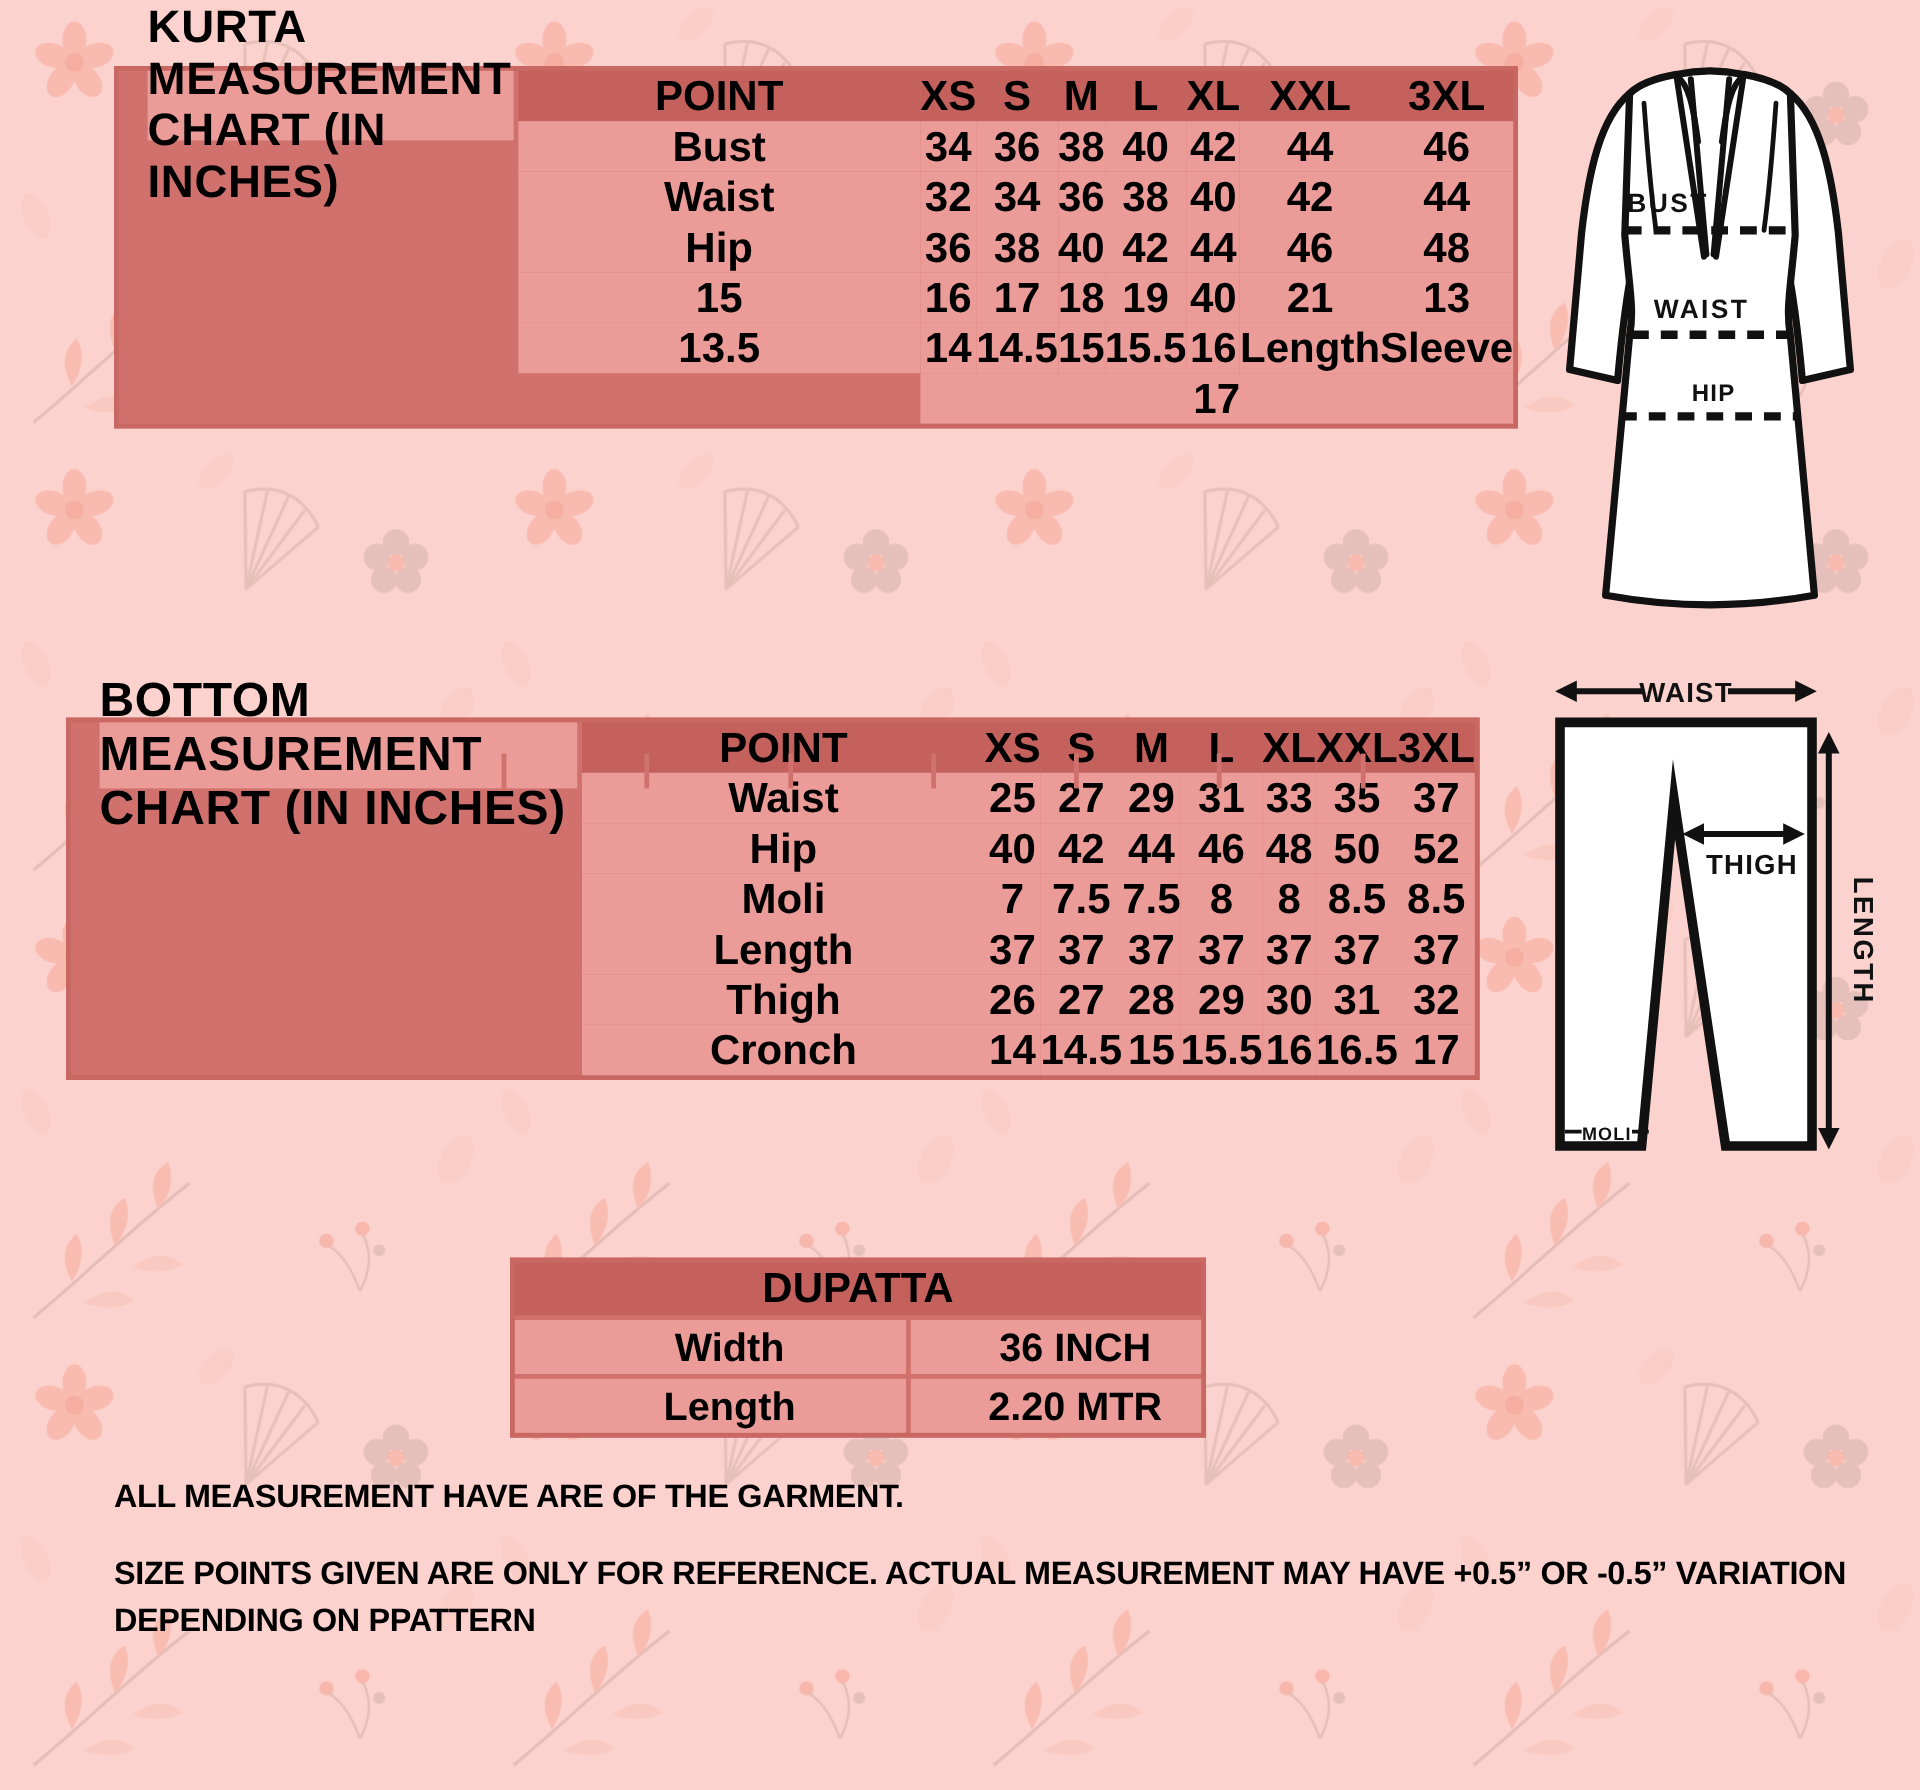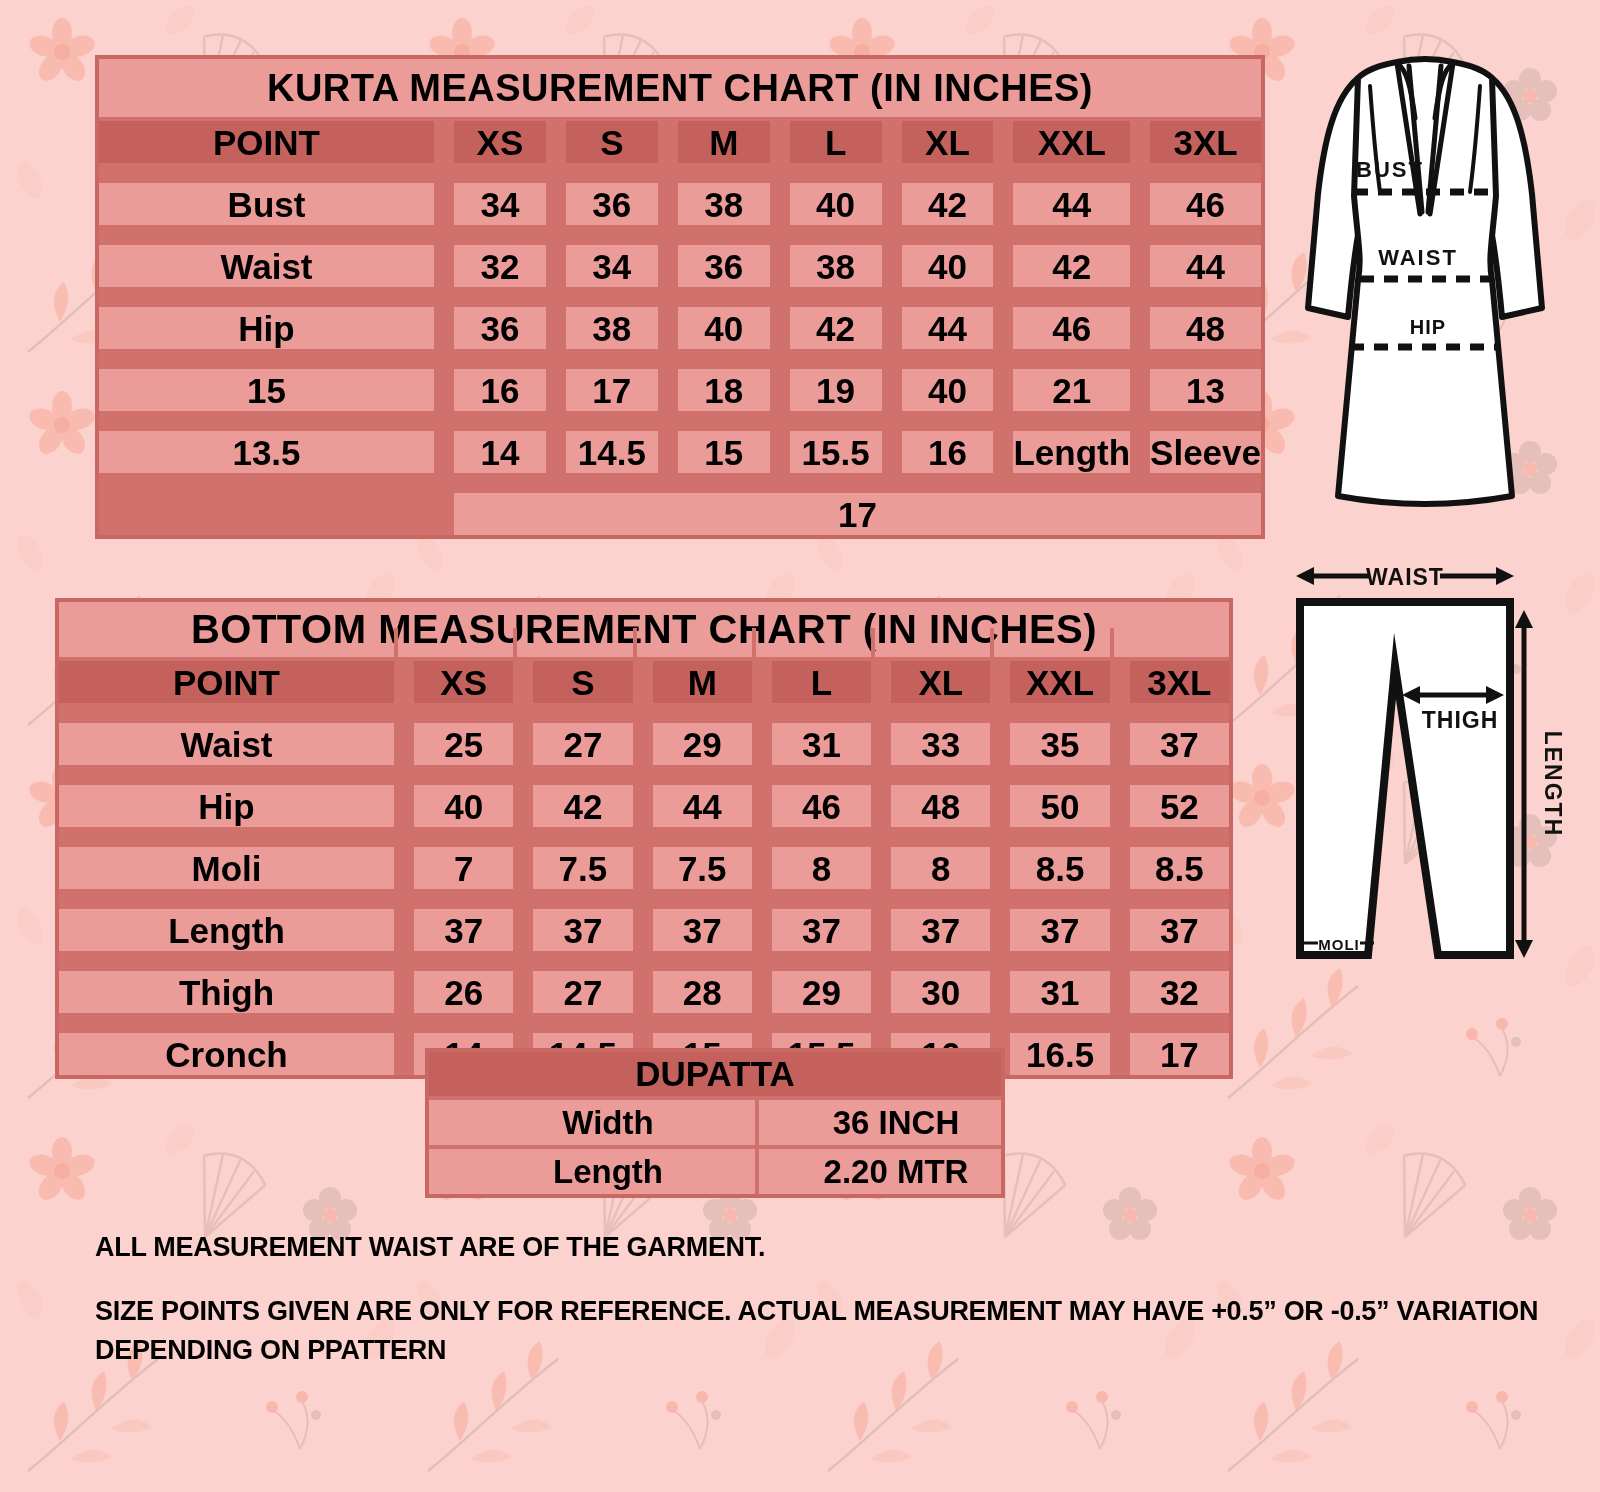--- a/index.html
+++ b/index.html
@@ -19,38 +19,39 @@
     background:var(--page-bg);
     font-family:"Liberation Sans",sans-serif;
     font-weight:bold;
     color:var(--ink);
   }
   svg.bg{position:absolute;left:0;top:0;z-index:0;}
 
   
   .mtable{
     position:absolute;
-    display:flex;flex-direction:column;gap:4px;
+    display:flex;flex-direction:row;gap:4px;
     background:var(--divider);
     border:4px solid var(--tborder);
+    padding-left:24px;
   }
   .mtable .title{
     position:relative;
     background:var(--cell);
     display:flex;align-items:center;justify-content:center;
     font-size:38px;letter-spacing:.5px;
   }
   .mtable .title .tick{
     position:absolute;bottom:0;width:4px;height:52%;
     background:var(--divider);
   }
   .mgrid{
     display:grid;
     grid-template-columns:335px repeat(7,1fr);
-    gap:20px;
+    gap:0;
   }
   .cell{
     background:var(--cell);
     display:flex;align-items:center;justify-content:center;
     font-size:35px;
     height:42px;
     line-height:1;
   }
   .cell.hdr{background:var(--hdr);}
   .cell.span7{grid-column:2/9;}
@@ -346,15 +347,15 @@
   <div class="title">DUPATTA</div>
   <div class="dgrid">
       <div class="cell dlabel">Width</div>
       <div class="cell dvalue">36 INCH</div>
       <div class="cell dlabel">Length</div>
       <div class="cell dvalue">2.20 MTR</div>
     </div>
 </div>
 
 <div class="notes">
-  <p>ALL MEASUREMENT WAIST ARE OF THE  GARMENT.</p>
+  <p>ALL MEASUREMENT HAVE ARE OF THE  GARMENT.</p>
   <p>SIZE POINTS GIVEN ARE ONLY FOR REFERENCE. ACTUAL MEASUREMENT MAY HAVE  +0.5” OR -0.5” VARIATION DEPENDING ON PPATTERN</p>
 </div>
 
 </body></html>

